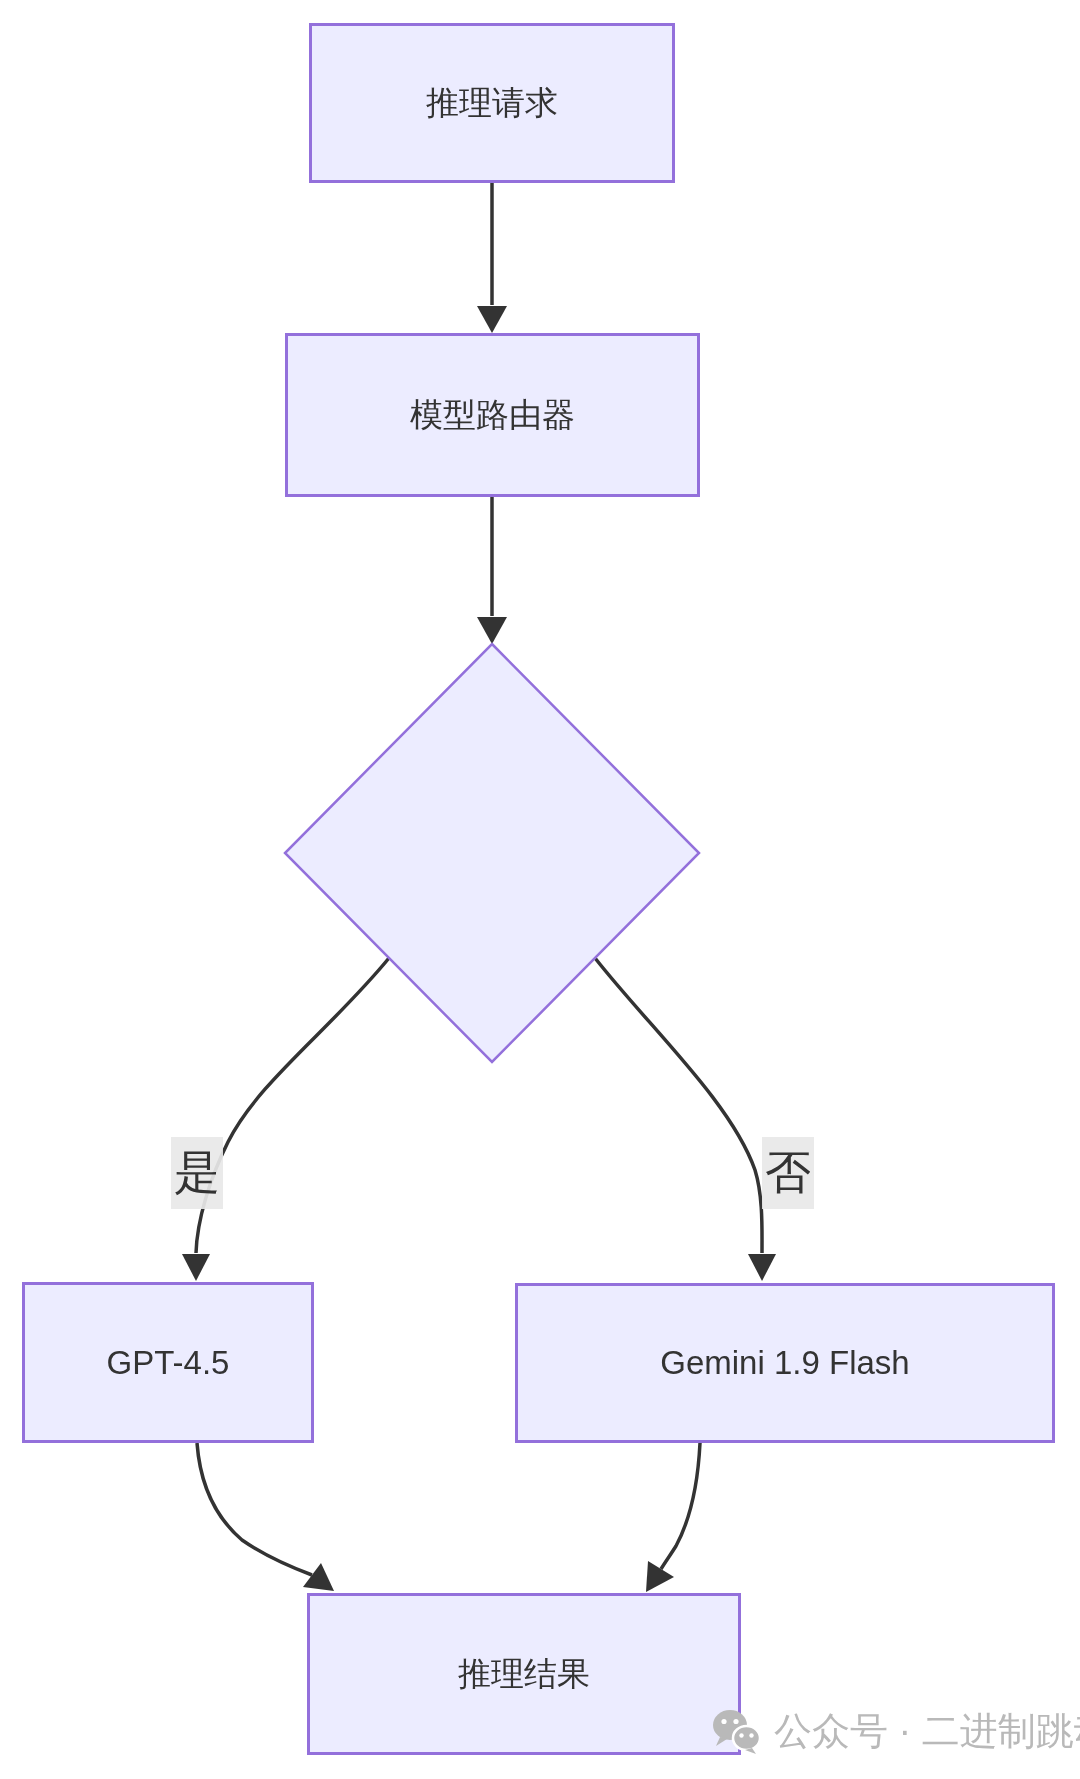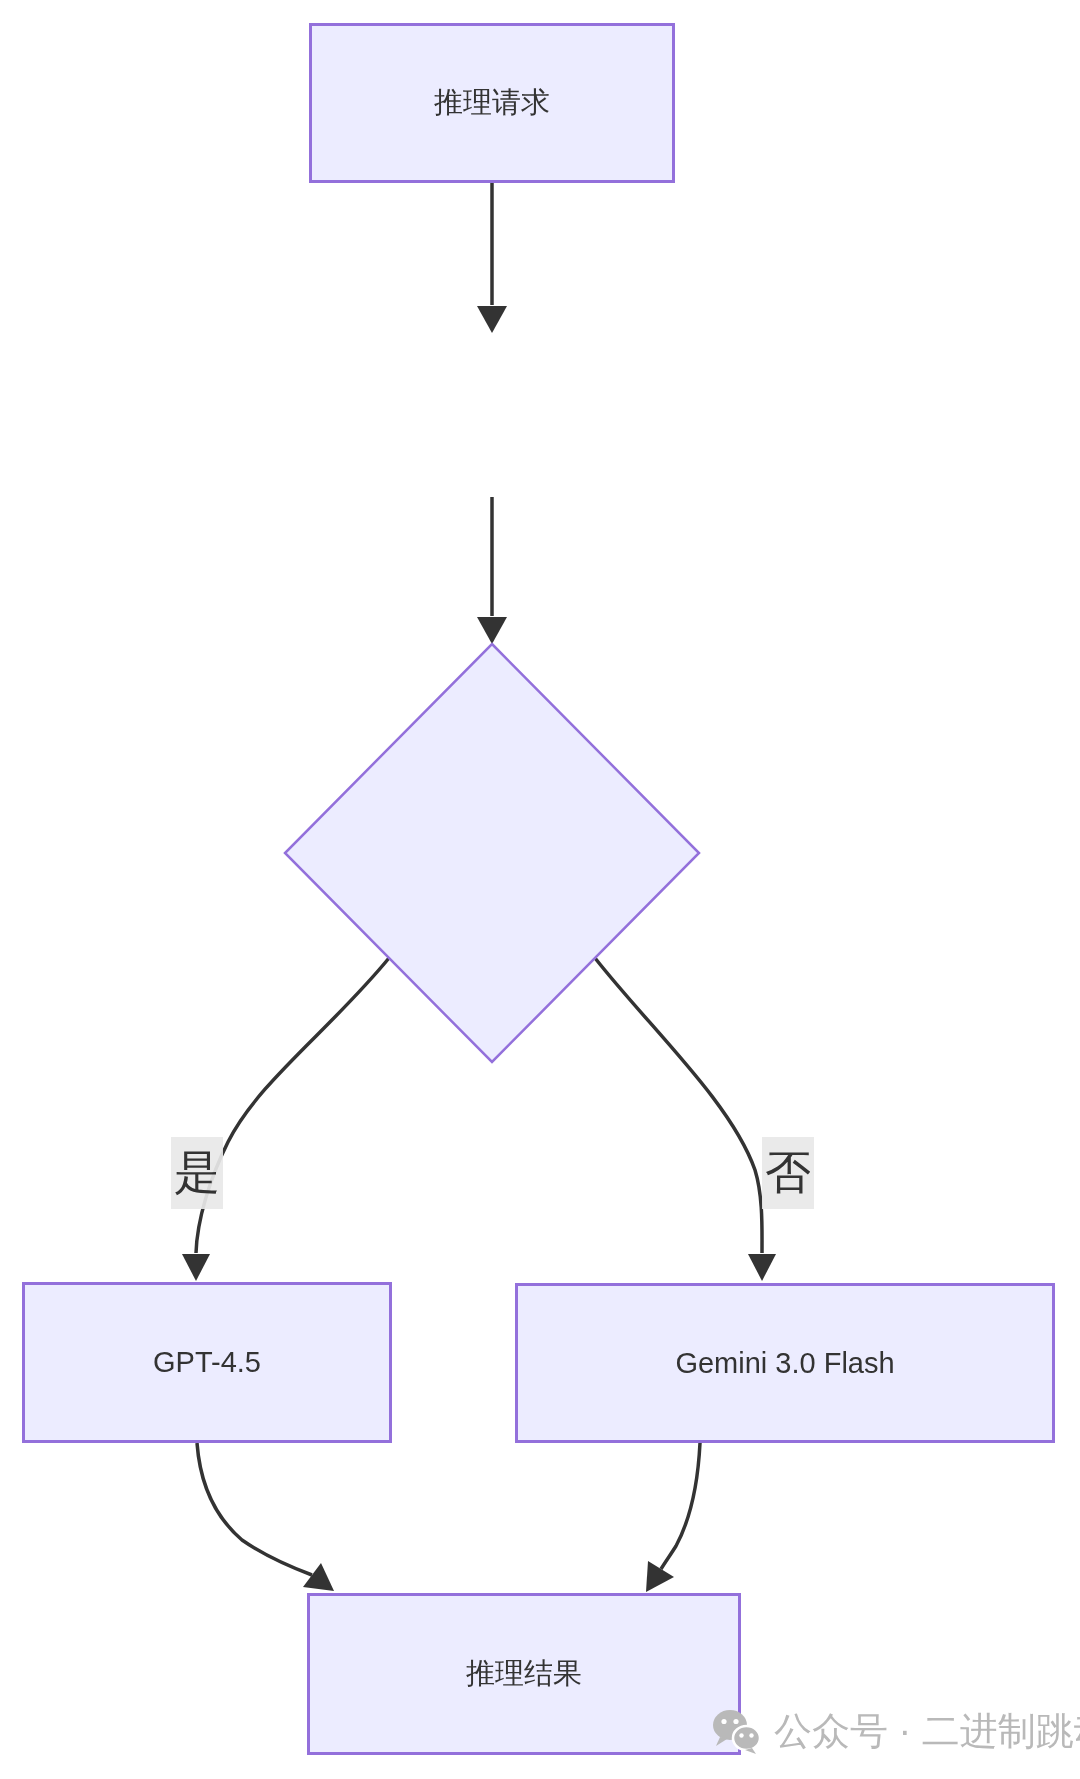--- a/index.html
+++ b/index.html
@@ -28,21 +28,21 @@
     stroke-width: 2.5;
   }
   .node {
     position: absolute;
     box-sizing: border-box;
     background: #ECECFF;
     border: 3px solid #9370DB;
     display: flex;
     align-items: center;
     justify-content: center;
-    font-size: 29px;
+    font-size: 33px;
     color: #333333;
     text-align: center;
   }
   .diamond-label {
     position: absolute;
     display: flex;
     align-items: center;
     justify-content: center;
     font-size: 45px;
     color: #333333;
@@ -109,28 +109,31 @@
       <polygon class="arrowhead" points="646,1592 648,1561 674,1577"></polygon>
     </g>
 
     <polygon class="diamond-shape" points="492,644 699,853 492,1062 285,853"></polygon>
   </svg>
 
   <div class="node" style="left:309px; top:23px; width:366px; height:160px">
     <span>推理请求</span>
   </div>
 
+  <div class="node" style="left:285px; top:333px; width:415px; height:164px">
+    <span>模型路由器</span>
+  </div>
 
 
-  <div class="node" style="left:22px; top:1282px; width:370px; height:161px">
+  <div class="node" style="left:22px; top:1282px; width:292px; height:161px">
     <span>GPT-4.5</span>
   </div>
 
   <div class="node" style="left:515px; top:1283px; width:540px; height:160px">
-    <span>Gemini 3.0 Flash</span>
+    <span>Gemini 1.9 Flash</span>
   </div>
 
   <div class="node" style="left:307px; top:1593px; width:434px; height:162px">
     <span>推理结果</span>
   </div>
 
   <div class="edge-label" style="left:171px; top:1137px">
     <span>是</span>
   </div>
 

